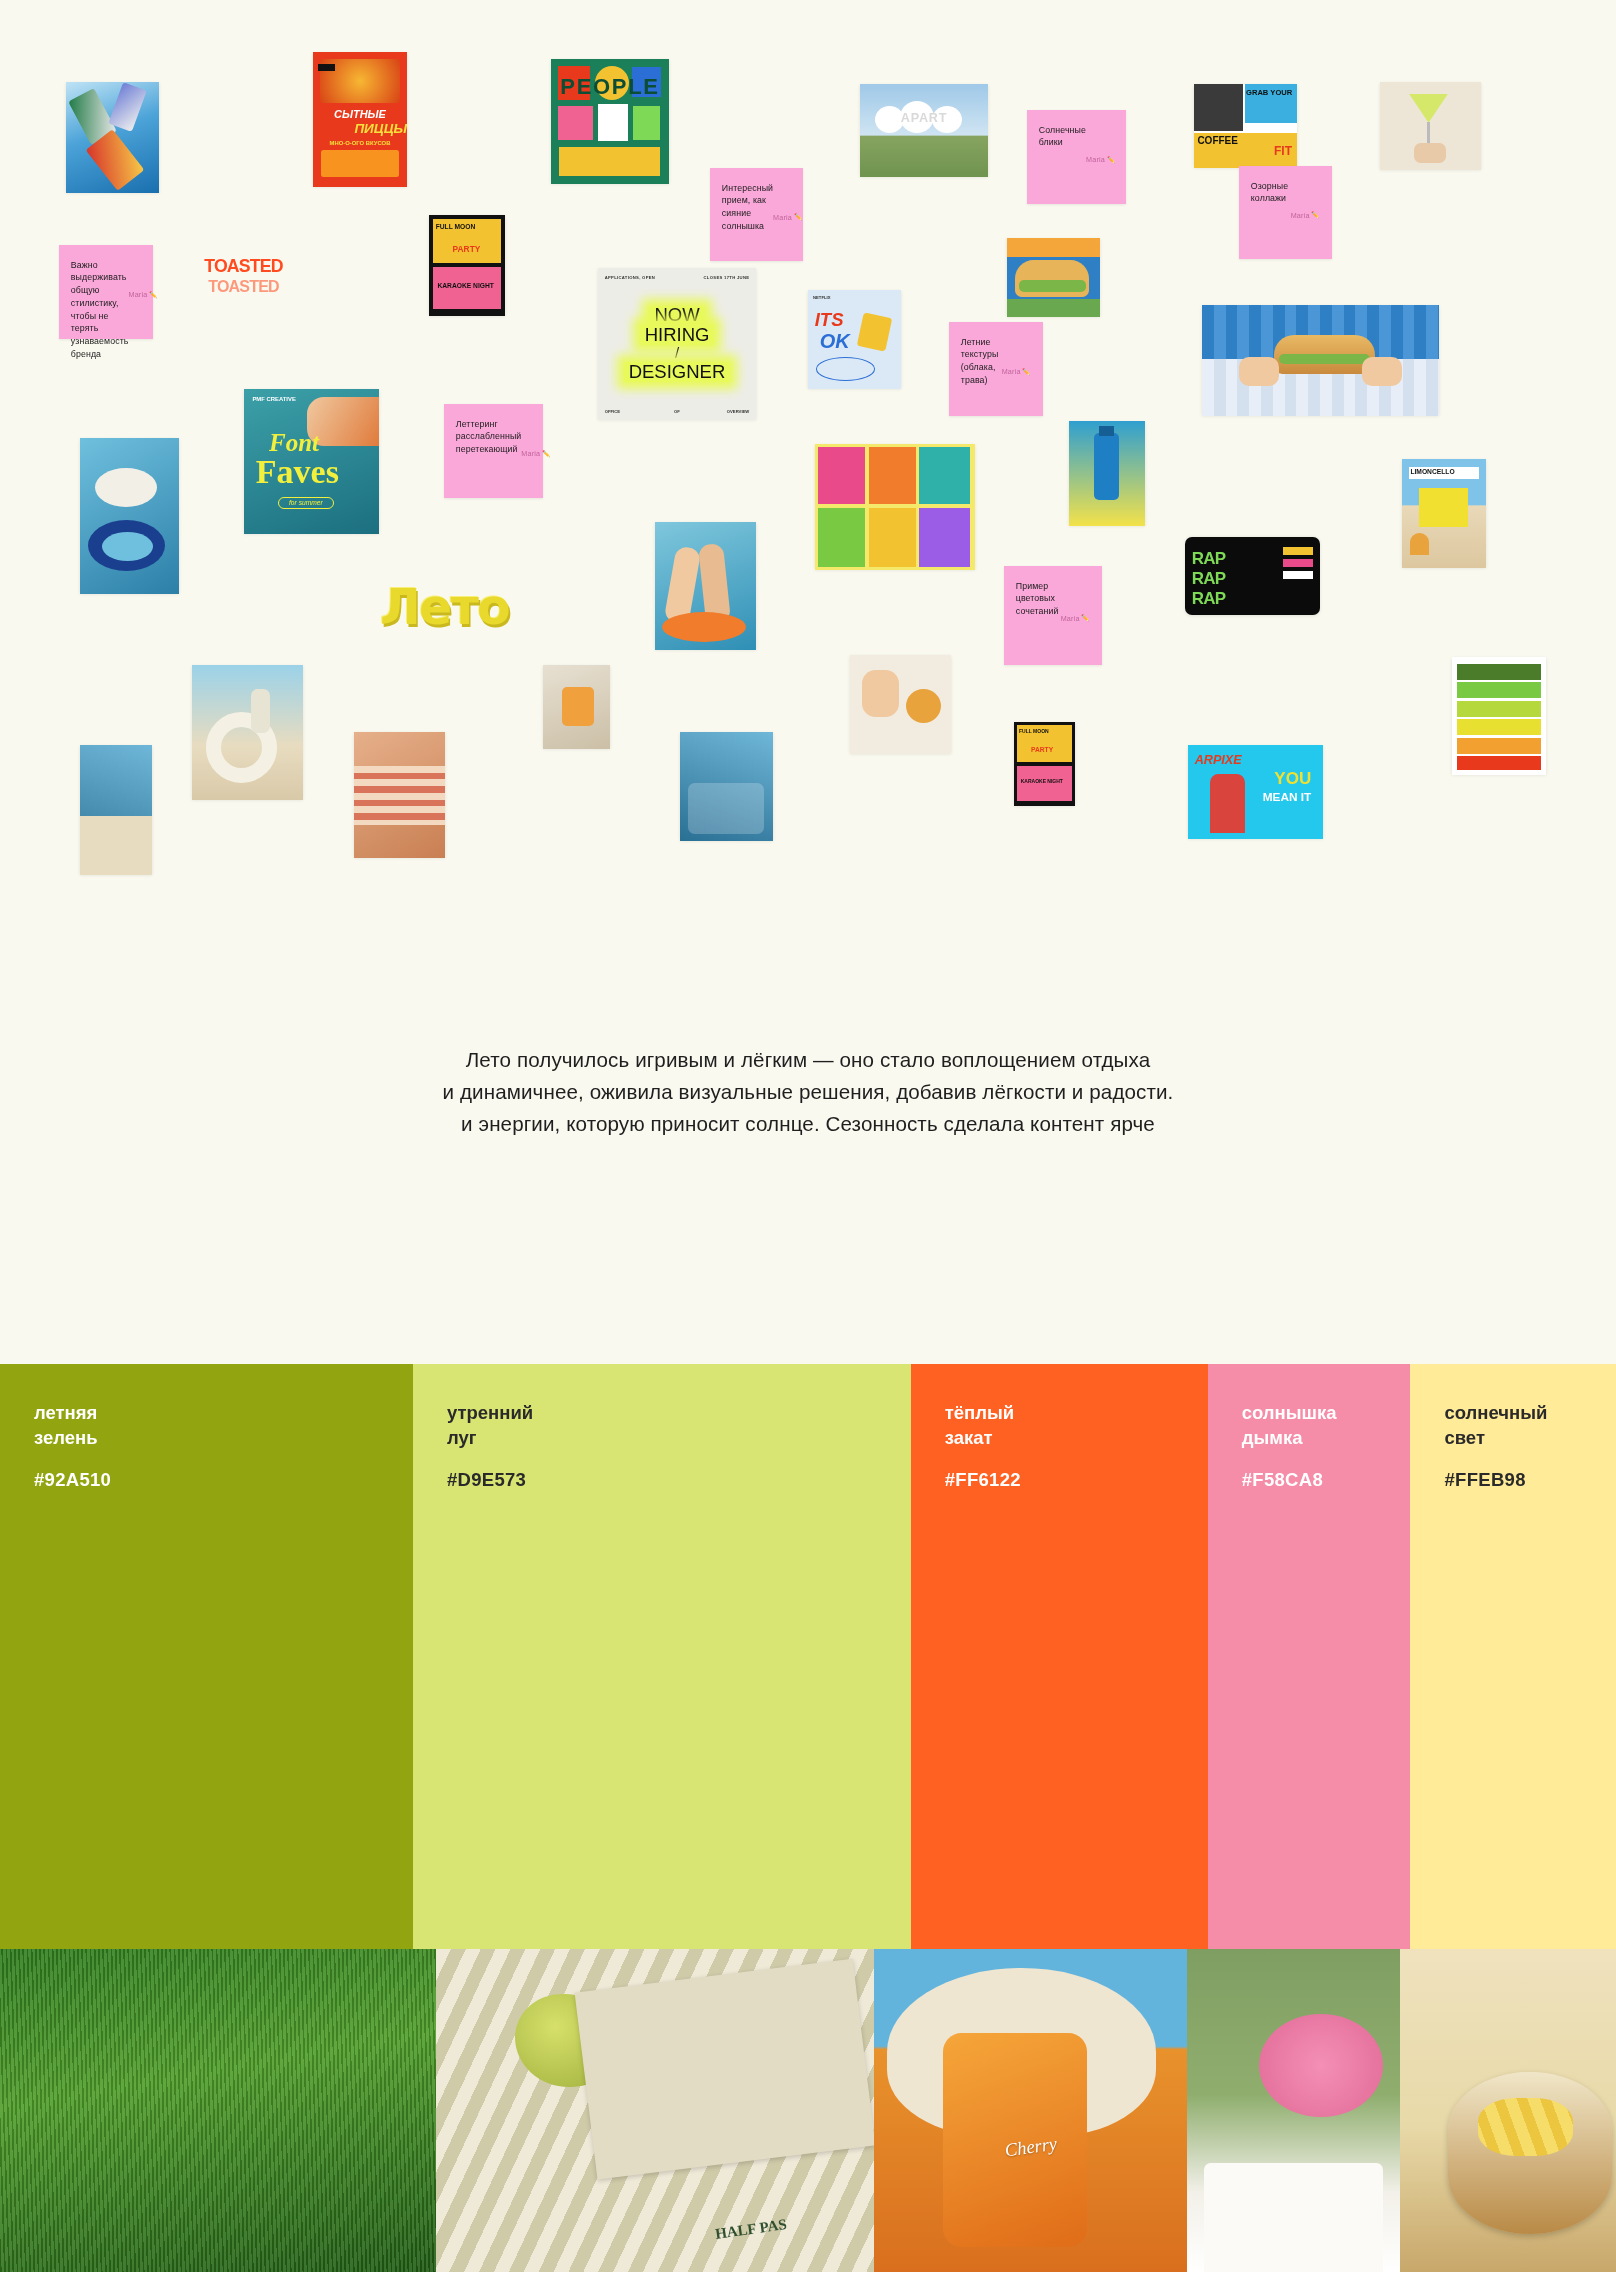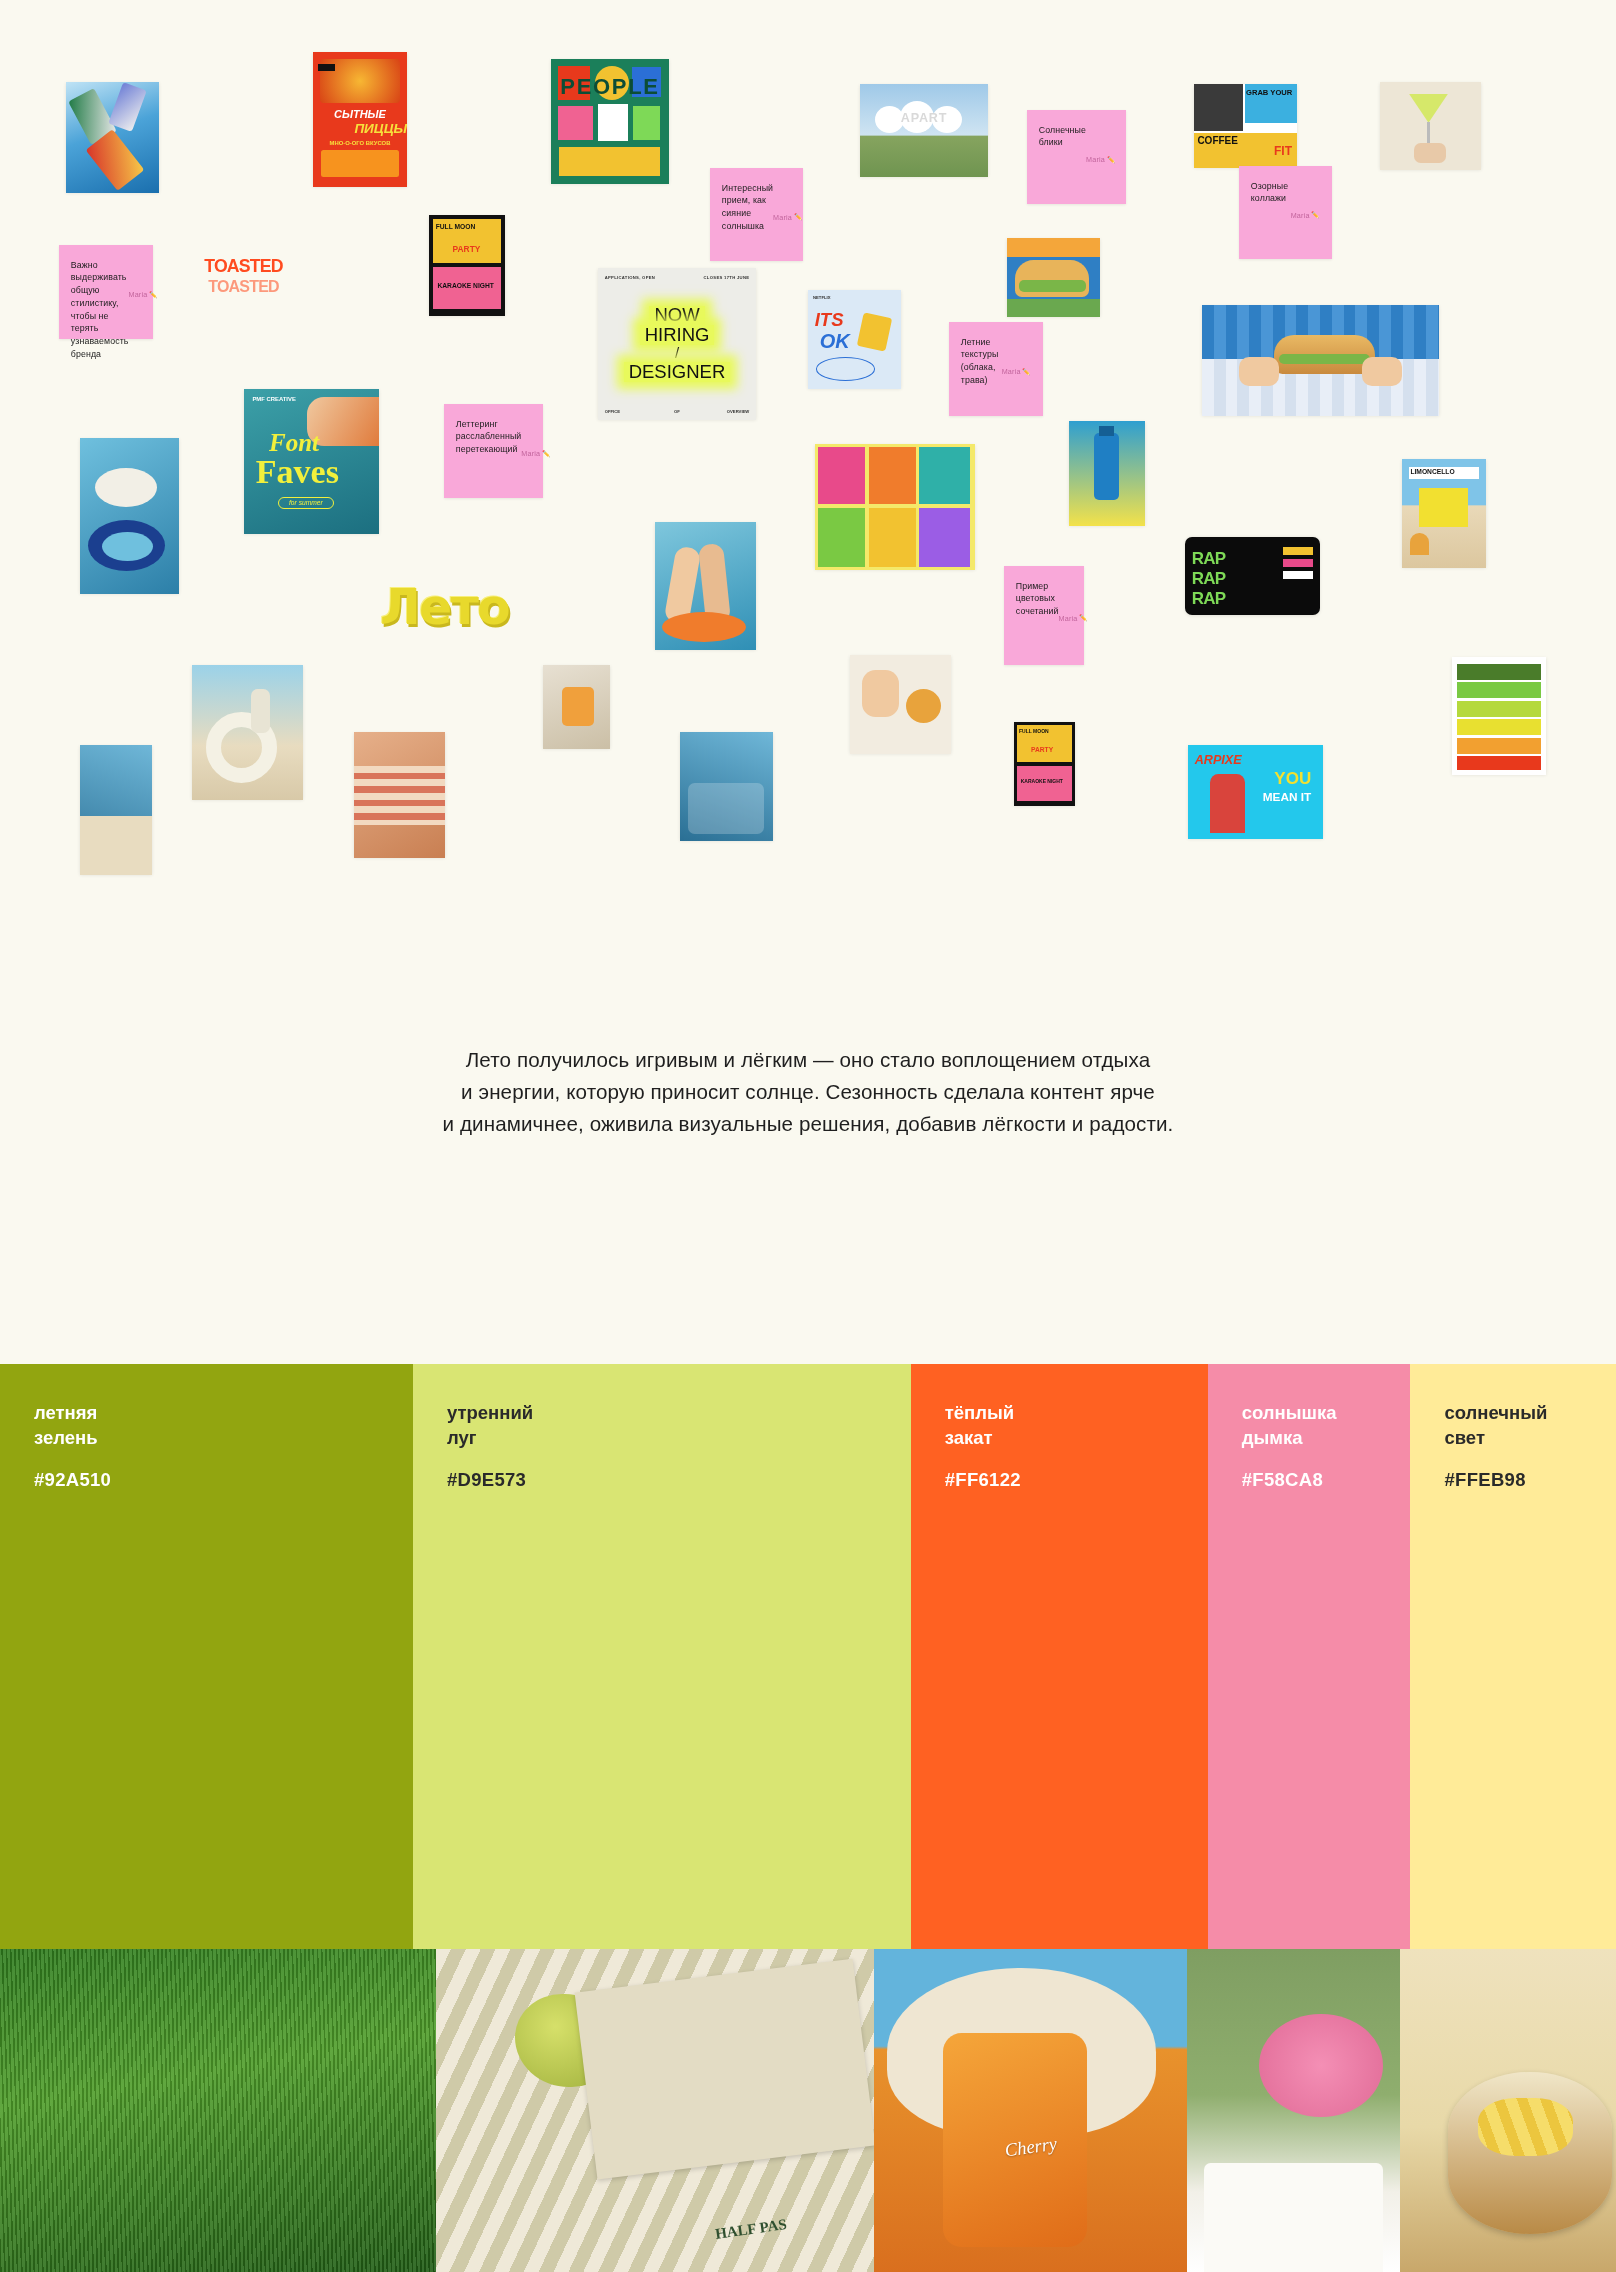--- a/index.html
+++ b/index.html
@@ -359,35 +359,35 @@
             <span class="pencil">✏️</span>
           </div>
         </div>
         <div class="note" style="left: 949px; top: 322px; width: 94px; height: 94px;">
           <div class="note-text">Летние текстуры (облака, трава)</div>
           <div class="note-author">
             <span>Maria</span>
             <span class="pencil">✏️</span>
           </div>
         </div>
-        <div class="note" style="left: 1004px; top: 566px; width: 80px; height: 99px;">
+        <div class="note" style="left: 1004px; top: 566px; width: 98px; height: 99px;">
           <div class="note-text">Пример цветовых сочетаний</div>
           <div class="note-author">
             <span>Maria</span>
             <span class="pencil">✏️</span>
           </div>
         </div>
       </div>
   </div>
 
   <div class="desc-wrap">
     <div class="desc">
       <div>Лето получилось игривым и лёгким — оно стало воплощением отдыха</div>
+      <div>и динамичнее, оживила визуальные решения, добавив лёгкости и радости.</div>
       <div>и энергии, которую приносит солнце. Сезонность сделала контент ярче</div>
-      <div>и динамичнее, оживила визуальные решения, добавив лёгкости и радости.</div>
     </div>
   </div>
 
   <div class="palette" id="palette-row">
       <div class="swatch" style="background: rgb(146, 165, 16); width: 436px; color: rgb(255, 255, 255);">
         <div class="sw-name">
           <div>летняя</div>
           <div>зелень</div>
         </div>
         <div class="sw-hex">#92A510</div>

